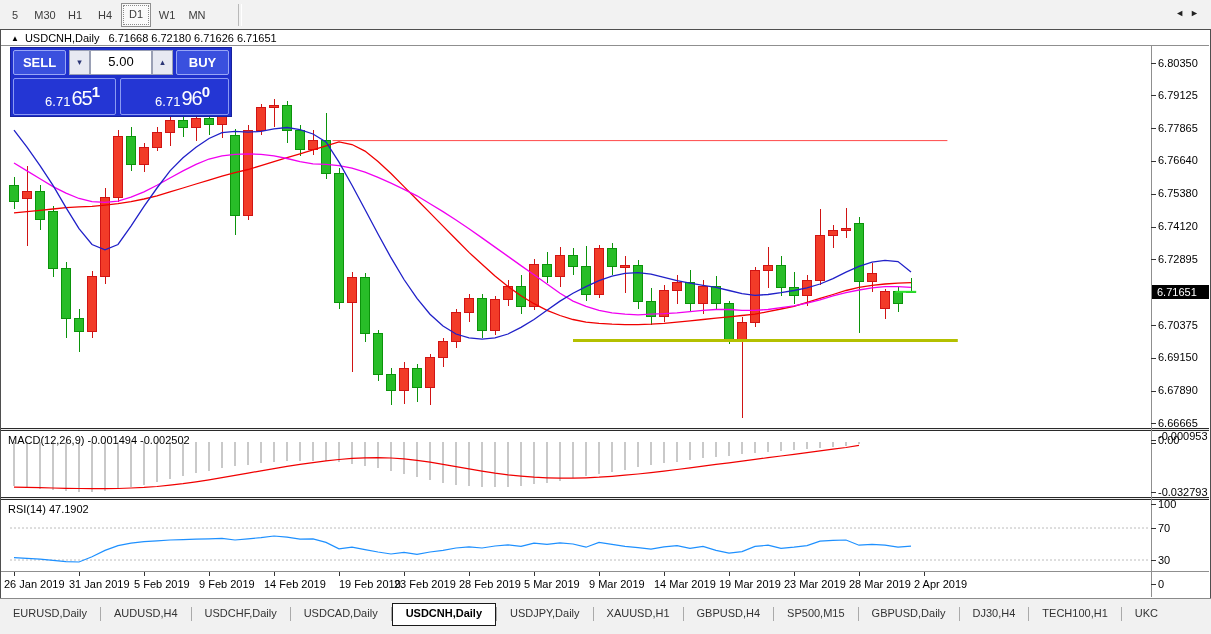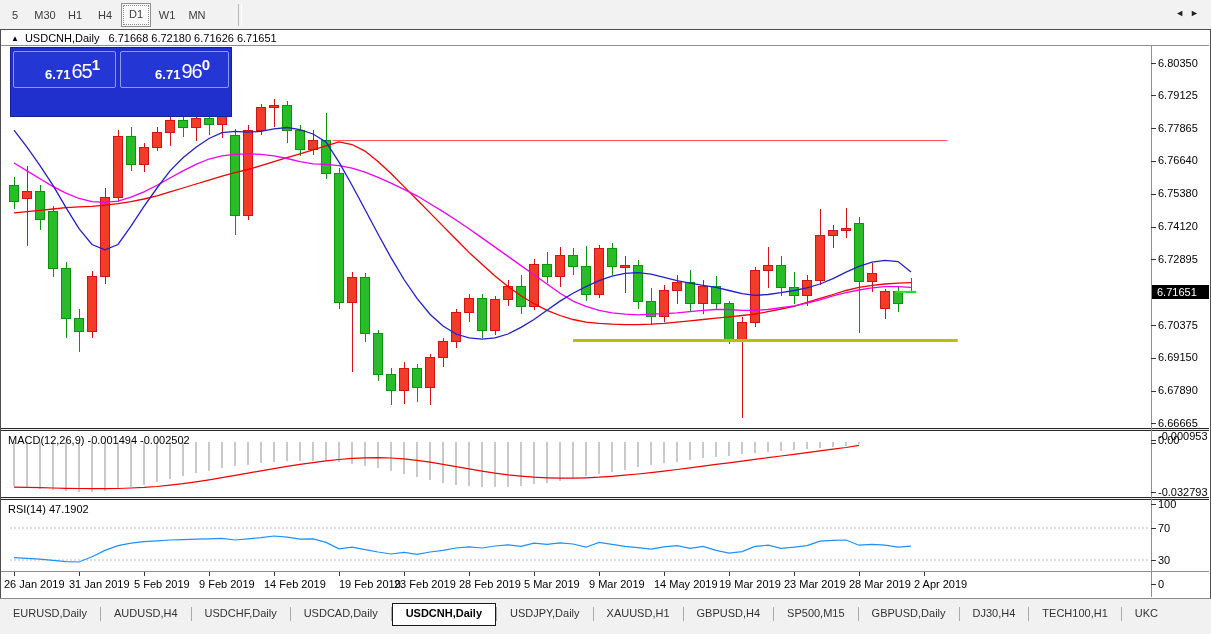--- a/index.html
+++ b/index.html
@@ -49,21 +49,21 @@
   #buy-btn{width:53px;}
   .spin{width:21px;background:#e7e9f2;border:1px solid #9aa0b5;color:#2a3city;color:#2a3575;font-size:9px;
     text-align:center;line-height:22px;box-sizing:border-box;}
   #vol-box{flex:1;background:#fff;border:1px solid #9aa0b5;color:#000;font-size:13px;text-align:center;
     line-height:22px;box-sizing:border-box;}
   #tp-row2{display:flex;margin:3px 2px 0 2px;height:37px;}
   .px-block{background:#2436d4;border:1px solid #8b9af2;border-radius:2px;color:#fff;display:flex;
     align-items:flex-end;justify-content:center;box-sizing:border-box;}
   #sell-px{width:104px;margin-right:4px;}
   #buy-px{width:110px;}
-  .px-base{font-size:13px;font-weight:bold;margin:0 1px 5px 16px;}
+  .px-base{font-size:13px;font-weight:normal;margin:0 1px 5px 16px;}
   .px-big{font-size:20px;line-height:32px;font-weight:400;letter-spacing:-1px;}
   .px-sup{font-size:15px;font-weight:bold;margin-bottom:14px;}
   
   #tabbar{position:absolute;left:0;top:598px;width:1211px;height:36px;background:#f1f1f1;
     border-top:1px solid #8a8a8a;display:flex;align-items:flex-start;}
   .tab{margin-top:4px;height:21px;line-height:21px;padding:0 13px;font-size:11px;color:#333;white-space:nowrap;}
   .tab-active{background:#fff;border:1px solid #1a1a1a;font-weight:bold;color:#000;line-height:19px;}
   .tab-sep{width:1px;height:14px;background:#aaa;margin-top:8px;}
   #tab-arrows{position:absolute;right:6px;top:8px;font-size:9px;color:#222;letter-spacing:6px;}
 </style>
@@ -237,20 +237,27 @@
       </g>
       <line x1="330.5" y1="94.60321519912222" x2="945.4" y2="94.60321519912222" stroke="#ff4848" stroke-width="1"></line>
       <line x1="571" y1="294.53014249177755" x2="955.8" y2="294.53014249177755" stroke="#b4c000" stroke-width="3"></line>
       <polyline points="12,166.9 25,165.6 38,164.3 51,163.0 64,161.7 77,160.9 90,160.4 103,159.1 116,157.7 129,155.6 142,153.0 155,149.8 168,145.9 181,142.0 194,138.0 207,134.1 220,130.1 233,126.7 246,123.5 259,119.6 272,115.6 285,111.7 298,107.8 311,103.8 324,99.9 337,95.9 350,98.5 363,105.1 376,115.6 389,127.5 402,140.6 415,153.8 428,166.9 441,180.1 454,193.3 467,206.4 480,218.2 493,230.1 506,240.6 519,249.8 532,257.7 545,264.3 558,269.5 571,273.5 584,276.1 597,277.4 610,278.2 623,278.7 636,278.7 649,278.2 662,277.4 675,276.1 688,274.8 701,273.5 714,272.2 727,270.9 740,269.5 753,268.2 766,265.6 779,263.0 792,260.3 805,256.4 818,252.4 831,248.5 844,244.5 857,241.4 870,239.3 883,238.0 896,237.2 909,236.7" fill="none" stroke="#f00000" stroke-width="1.3"></polyline>
       <polyline points="12,117.0 25,124.9 38,132.7 51,140.6 64,147.2 77,152.5 90,155.6 103,156.4 116,155.1 129,151.2 142,145.9 155,139.3 168,132.0 181,124.9 194,118.3 207,113.0 220,109.9 233,108.3 246,107.8 259,108.3 272,109.9 285,112.5 298,115.6 311,117.8 324,118.3 337,119.6 350,122.2 363,126.2 376,131.4 389,137.2 402,143.3 415,149.8 428,157.7 441,165.6 454,174.0 467,182.7 480,191.9 493,201.1 506,210.4 519,219.6 532,228.8 545,238.0 558,247.2 571,255.1 584,260.3 597,264.3 610,266.9 623,268.2 636,268.8 649,268.2 662,267.7 675,266.9 688,265.6 701,264.3 714,263.5 727,263.5 740,264.3 753,264.3 766,263.5 779,261.6 792,259.8 805,257.2 818,253.8 831,249.8 844,246.7 857,244.0 870,241.9 883,240.6 896,240.6 909,241.4" fill="none" stroke="#f000f0" stroke-width="1.3"></polyline>
       <polyline points="12,84.1 25,101.2 38,119.6 51,139.3 64,161.7 77,182.7 90,198.5 103,203.8 116,198.5 129,180.1 142,160.4 155,142.0 168,124.9 181,111.7 194,101.2 207,92.5 220,86.7 233,85.4 246,86.2 259,85.4 272,82.8 285,81.5 298,83.6 311,88.0 324,95.9 337,116.2 350,139.3 363,163.5 376,188.0 389,211.7 402,233.5 415,252.4 428,268.2 441,280.1 454,288.0 467,291.9 480,293.2 493,291.9 506,288.0 519,281.4 532,273.5 545,264.3 558,255.1 571,247.2 584,240.6 597,234.6 610,230.1 623,227.4 636,226.7 649,228.2 662,231.4 675,234.6 688,237.2 701,239.3 714,241.4 727,244.5 740,247.7 753,249.3 766,248.5 779,246.7 792,244.5 805,241.9 818,238.0 831,232.7 844,226.1 857,220.3 870,216.1 883,214.3 896,215.6 909,226.1" fill="none" stroke="#2020c8" stroke-width="1.3"></polyline>
       <line x1="893.4" y1="245.83741322615816" x2="914.2" y2="245.83741322615816" stroke="#2ee02e" stroke-width="2"></line>
     </svg>
 
   <div id="trade-panel">
+    <div id="tp-row1">
+      <div id="sell-btn" class="tp-btn">SELL</div>
+      <div class="spin" style="margin-left:3px;"><span>▾</span></div>
+      <div id="vol-box">5.00</div>
+      <div class="spin" style="margin-right:3px;"><span>▴</span></div>
+      <div id="buy-btn" class="tp-btn">BUY</div>
+    </div>
     <div id="tp-row2">
       <div id="sell-px" class="px-block">
         <span class="px-base">6.71</span>
         <span class="px-big">65</span>
         <span class="px-sup">1</span>
       </div>
       <div id="buy-px" class="px-block">
         <span class="px-base">6.71</span>
         <span class="px-big">96</span>
         <span class="px-sup">0</span>
@@ -396,21 +403,21 @@
       <div class="d-label" style="left: 339px;">19 Feb 2019</div>
       <div class="d-tick" style="left: 404px;"></div>
       <div class="d-label" style="left: 394px;">23 Feb 2019</div>
       <div class="d-tick" style="left: 469px;"></div>
       <div class="d-label" style="left: 459px;">28 Feb 2019</div>
       <div class="d-tick" style="left: 534px;"></div>
       <div class="d-label" style="left: 524px;">5 Mar 2019</div>
       <div class="d-tick" style="left: 599px;"></div>
       <div class="d-label" style="left: 589px;">9 Mar 2019</div>
       <div class="d-tick" style="left: 664px;"></div>
-      <div class="d-label" style="left: 654px;">14 May 2019</div>
+      <div class="d-label" style="left: 654px;">14 Mar 2019</div>
       <div class="d-tick" style="left: 729px;"></div>
       <div class="d-label" style="left: 719px;">19 Mar 2019</div>
       <div class="d-tick" style="left: 794px;"></div>
       <div class="d-label" style="left: 784px;">23 Mar 2019</div>
       <div class="d-tick" style="left: 859px;"></div>
       <div class="d-label" style="left: 849px;">28 Mar 2019</div>
       <div class="d-tick" style="left: 924px;"></div>
       <div class="d-label" style="left: 914px;">2 Apr 2019</div>
     </div>
 

